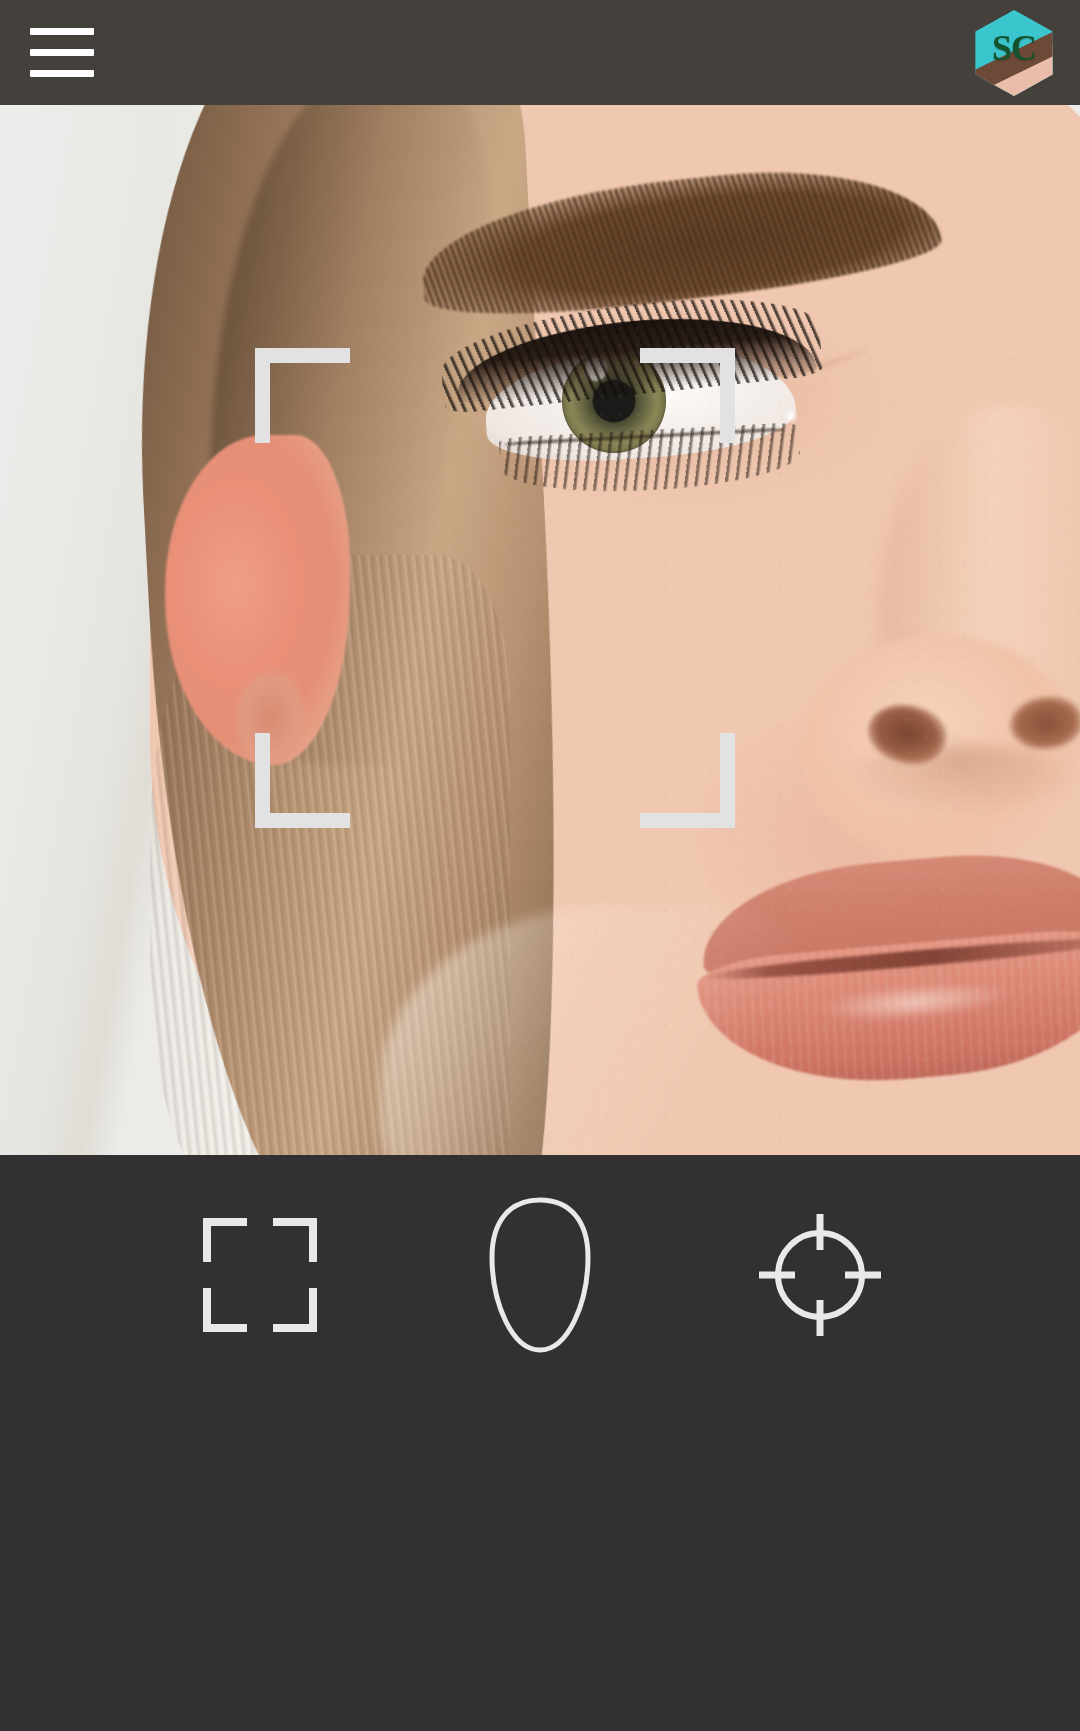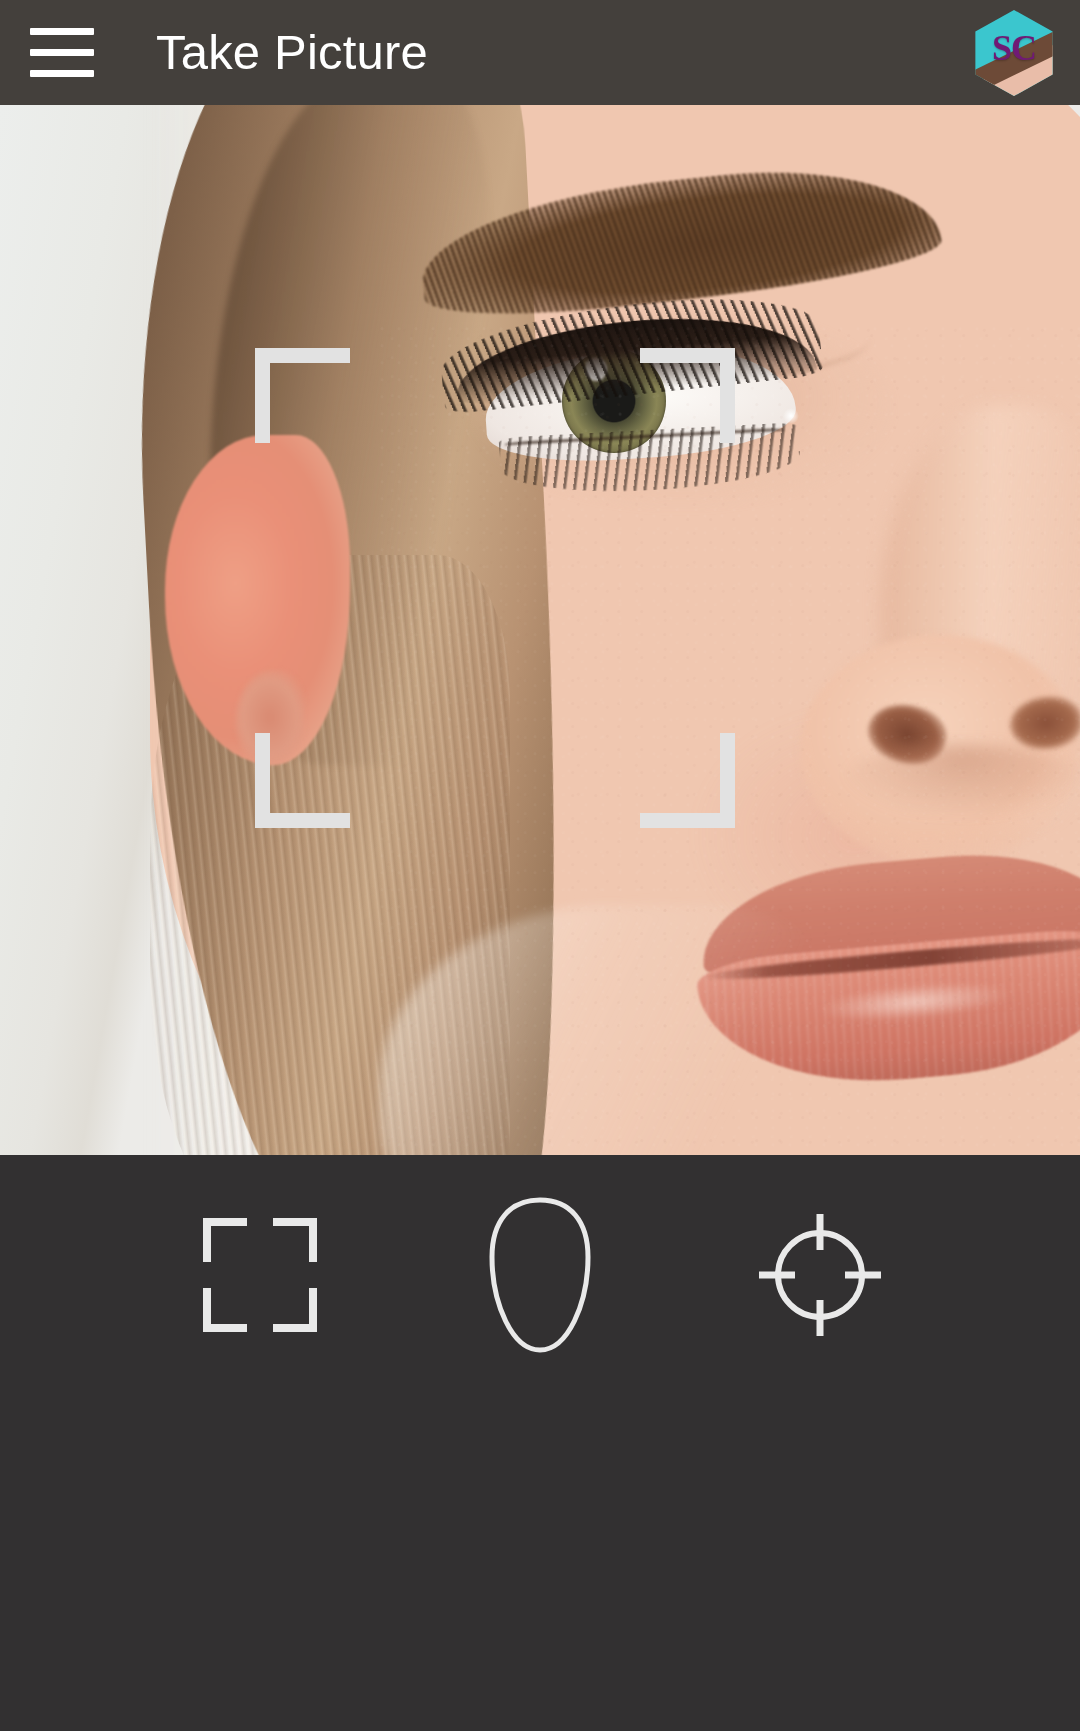--- a/index.html
+++ b/index.html
@@ -68,21 +68,21 @@
   .hexwrap .band2 {
     position: absolute; left: -20%; top: 63%;
     width: 150%; height: 42%;
     background: #e9bda9;
     transform: rotate(-26deg);
     transform-origin: center;
   }
   .hexwrap .sc {
     position: absolute; left: 0; right: 0; top: 17px;
     text-align: center;
-    color: #701a75;
+    color: #14532d;
     font-size: 36px;
     font-weight: 700;
     letter-spacing: -1px;
     font-family: "Liberation Serif", serif;
     text-shadow: 0 1px 2px rgba(0,0,0,.25);
   }
 
   
   .preview {
     position: absolute;
@@ -393,21 +393,20 @@
 <body>
 
 <div class="screen">
 
   <div class="appbar">
     <div class="hamburger">
       <span></span>
       <span></span>
       <span></span>
     </div>
-    <div class="appbar-title">Take Picture</div>
     <div class="appbar-logo">
       <div class="hexwrap">
         <div class="band2"></div>
         <div class="band1"></div>
         <div class="sc">SC</div>
       </div>
     </div>
   </div>
 
   <div class="preview">

